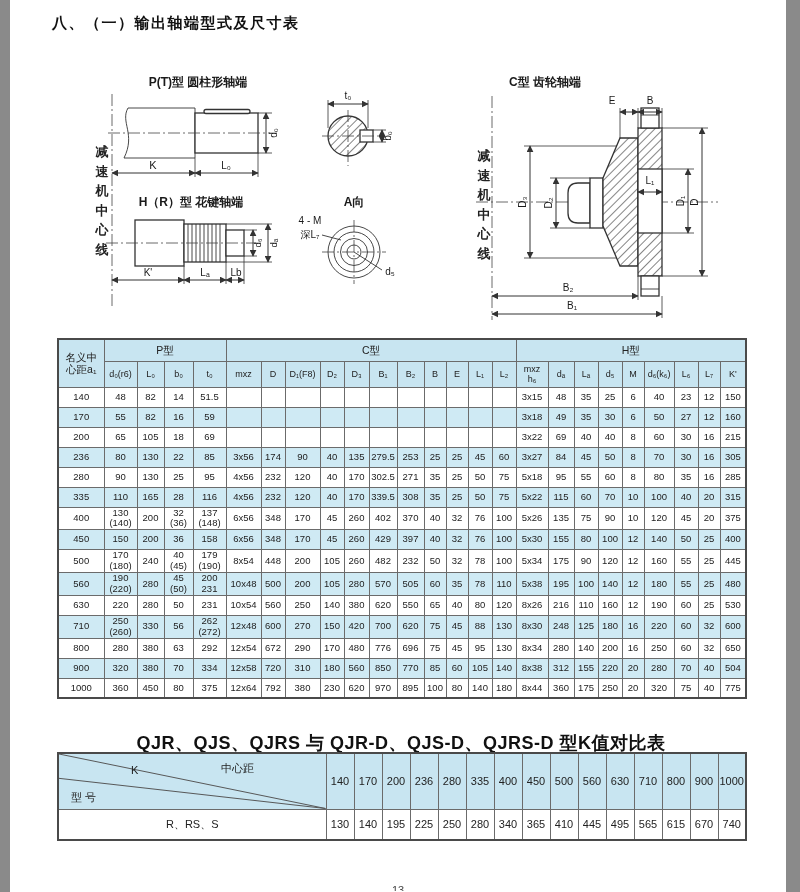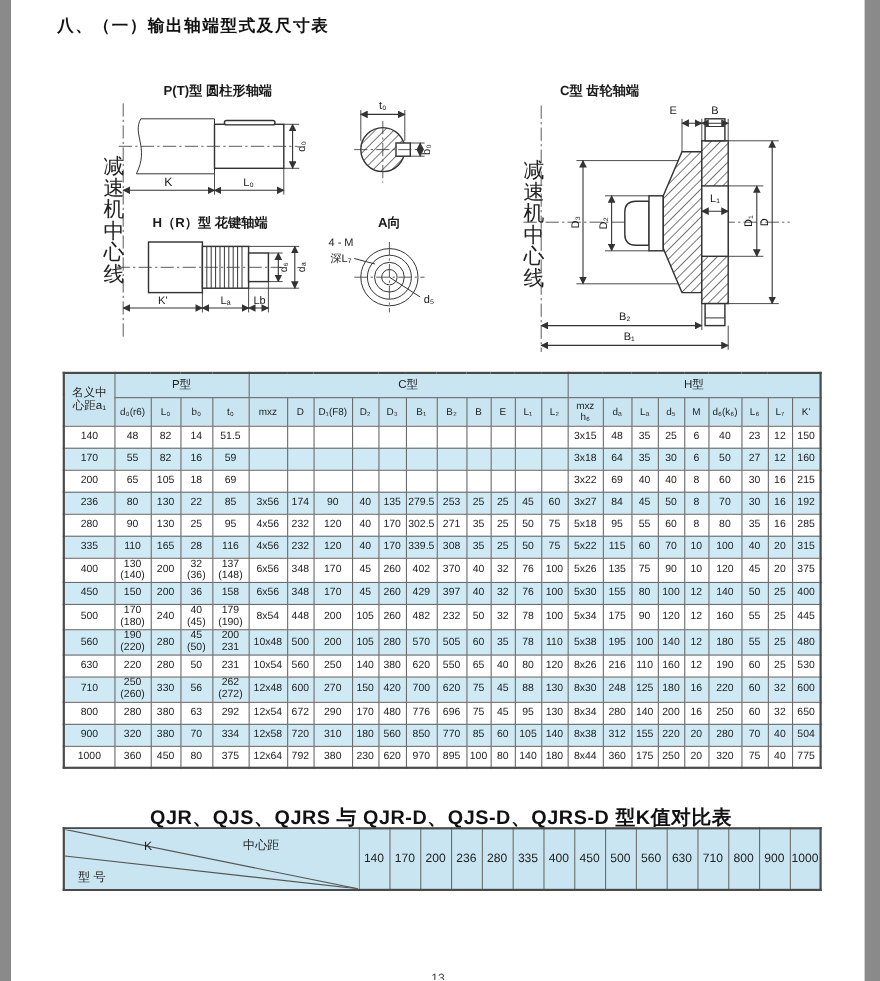--- a/index.html
+++ b/index.html
@@ -8,21 +8,21 @@
     background:#8a8a8a;
     font-family:"Liberation Sans","DejaVu Sans",sans-serif;
     color:#1a1a1a;
   }
   .page{position:absolute;left:10px;right:14px;top:0;bottom:0;background:#ffffff;}
   .doc-title{
     position:absolute;left:52px;top:14px;
     font-size:15px;font-weight:bold;letter-spacing:1.5px;color:#111;
   }
   .vtext{
-    position:absolute;width:16px;font-size:19px;font-weight:normal;line-height:19.5px;
+    position:absolute;width:16px;font-size:13px;font-weight:bold;line-height:19.5px;
     text-align:center;word-break:break-all;color:#222;
   }
   svg text{font-family:"Liberation Sans","DejaVu Sans",sans-serif;fill:#1a1a1a;}
   .ol{fill:#ffffff;stroke:#333;stroke-width:1.3;}
   .hatch{stroke:#333;stroke-width:1.2;}
   .dim{stroke:#333;stroke-width:1;}
   .ext{stroke:#333;stroke-width:0.8;}
   .cl{stroke:#444;stroke-width:0.8;stroke-dasharray:12 3 2 3;fill:none;}
   .thin{stroke:#333;stroke-width:0.9;fill:none;}
 
@@ -337,21 +337,21 @@
         <td></td>
         <td></td>
         <td></td>
         <td></td>
         <td></td>
         <td></td>
         <td></td>
         <td></td>
         <td></td>
         <td>3x18</td>
-        <td>64</td>
+        <td>49</td>
         <td>35</td>
         <td>30</td>
         <td>6</td>
         <td>50</td>
         <td>27</td>
         <td>12</td>
         <td>160</td>
       </tr>
       <tr>
         <td>200</td>
@@ -398,21 +398,21 @@
         <td>45</td>
         <td>60</td>
         <td>3x27</td>
         <td>84</td>
         <td>45</td>
         <td>50</td>
         <td>8</td>
         <td>70</td>
         <td>30</td>
         <td>16</td>
-        <td>192</td>
+        <td>305</td>
       </tr>
       <tr>
         <td>280</td>
         <td>90</td>
         <td>130</td>
         <td>25</td>
         <td>95</td>
         <td>4x56</td>
         <td>232</td>
         <td>120</td>
@@ -761,16 +761,34 @@
         <th>500</th>
         <th>560</th>
         <th>630</th>
         <th>710</th>
         <th>800</th>
         <th>900</th>
         <th>1000</th>
       </tr>
   </thead>
   <tbody>
+      <tr>
+        <td>R、RS、S</td>
+        <td>130</td>
+        <td>140</td>
+        <td>195</td>
+        <td>225</td>
+        <td>250</td>
+        <td>280</td>
+        <td>340</td>
+        <td>365</td>
+        <td>410</td>
+        <td>445</td>
+        <td>495</td>
+        <td>565</td>
+        <td>615</td>
+        <td>670</td>
+        <td>740</td>
+      </tr>
     </tbody>
 </table>
 
 <div class="page-num">13</div>
 
 </body></html>

